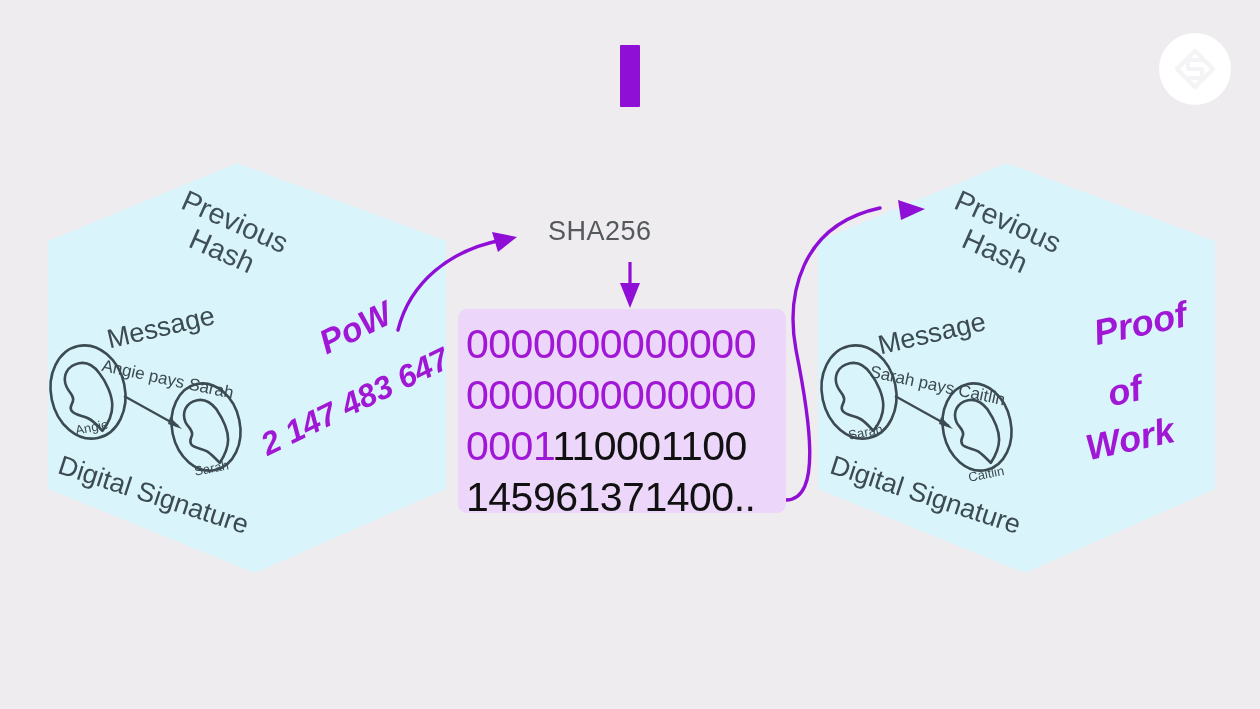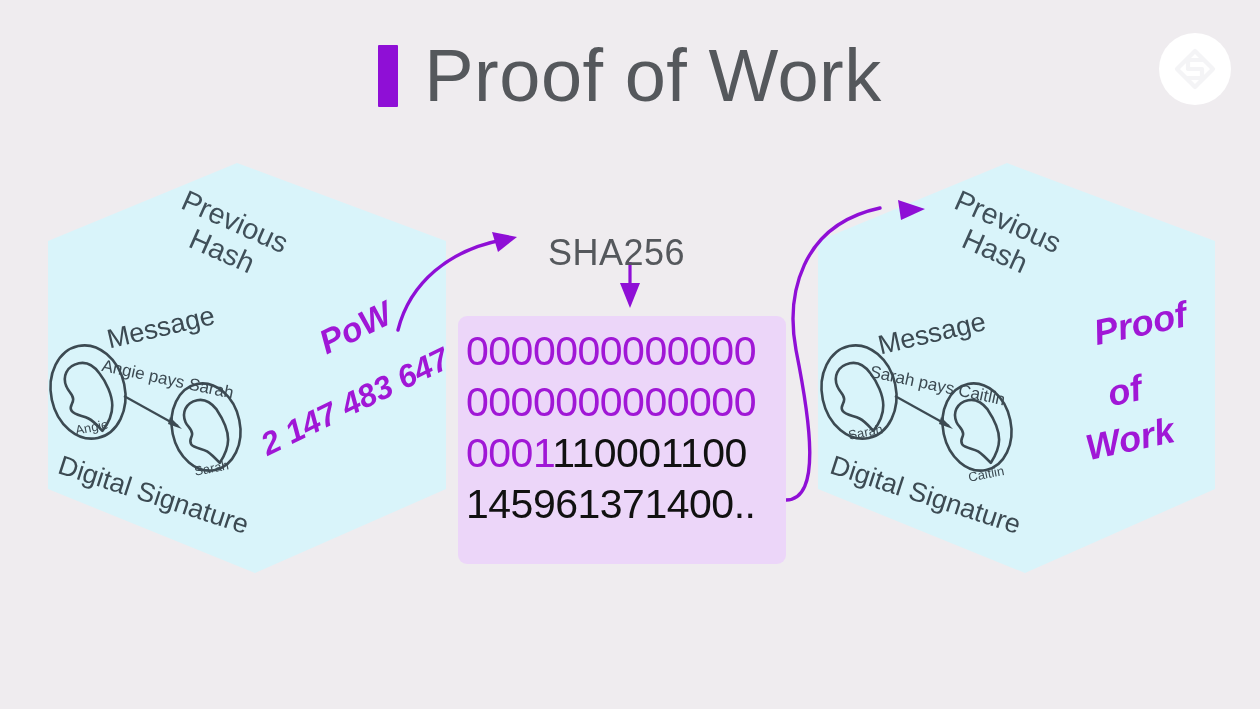--- a/index.html
+++ b/index.html
@@ -103,33 +103,33 @@
     color: #a017d6;
     white-space: nowrap;
     font-style: italic;
     font-weight: 700;
   }
 
   
   #sha-label {
     position: absolute;
     left: 548px;
-    top: 232px;
-    font-size: 36px;
+    top: 216px;
+    font-size: 27px;
     color: #55585c;
     letter-spacing: 0.5px;
   }
 
   
   #hash-block {
     position: absolute;
     left: 458px;
-    top: 316px;
+    top: 309px;
     width: 328px;
-    height: 248px;
+    height: 204px;
     background: #ecd6f9;
     border-radius: 9px;
     padding: 10px 0 0 8px;
     box-sizing: border-box;
   }
   .hash-line {
     font-size: 41px;
     line-height: 51px;
     letter-spacing: -0.5px;
     color: #111111;
@@ -138,21 +138,20 @@
   .zeros { color: #a017d6; }
   .ones  { color: #111111; text-align: right; }
 </style>
 </head>
 <body>
 
 <div id="stage">
 
   <div id="title-row">
     <div id="title-bar"></div>
-    <div id="page-title">Proof of Work</div>
   </div>
 
   <div id="logo">
     <svg width="46" height="46" viewBox="0 0 46 46" aria-hidden="true">
       <g fill="none" stroke="#f4f4f6" stroke-width="4.2" stroke-linejoin="round" stroke-linecap="round">
         <path d="M23 5 L41 23 L23 41 L5 23 Z"></path>
         <path d="M30 14 L16 14 L16 23 L30 23 L30 32 L16 32"></path>
       </g>
     </svg>
   </div>

